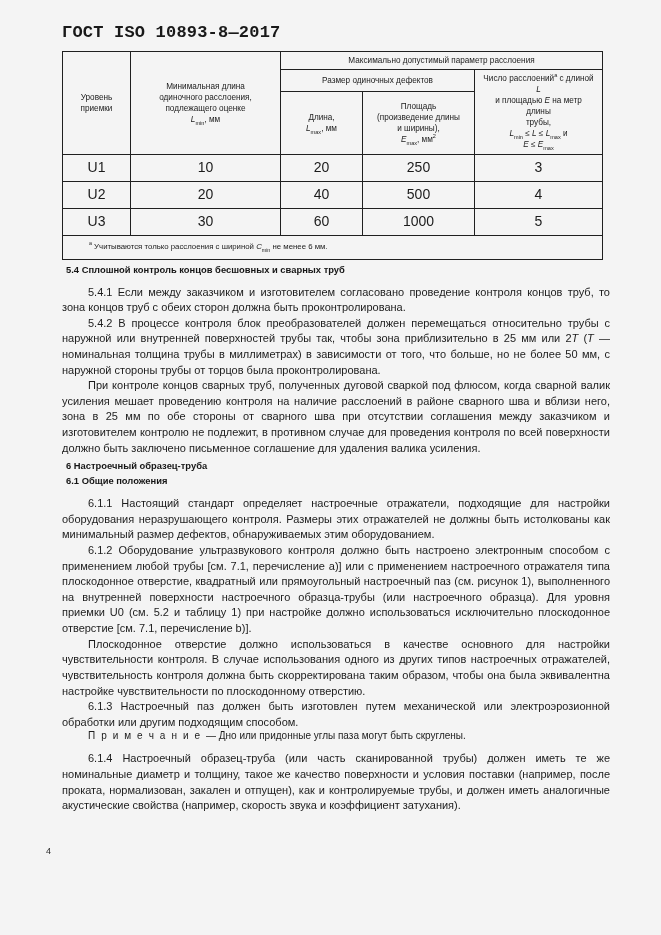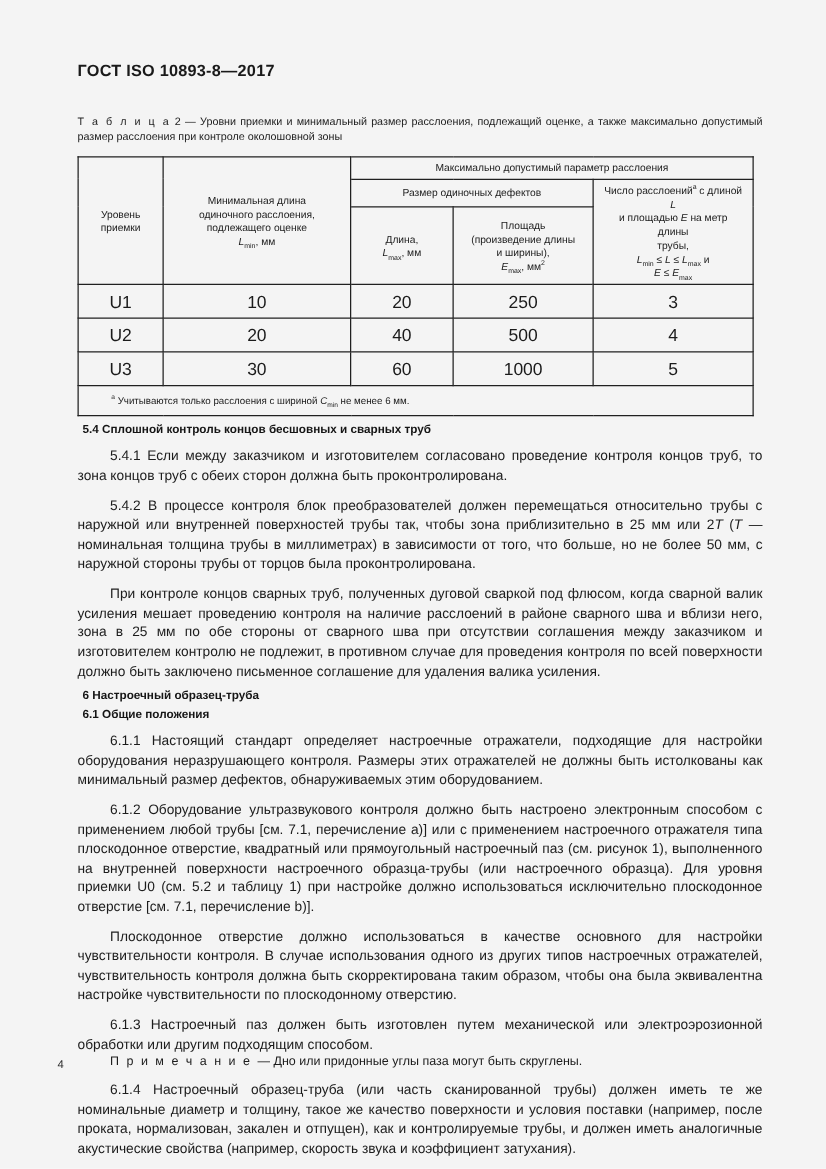--- a/index.html
+++ b/index.html
@@ -24,25 +24,26 @@
   }
   .content {
     position: absolute;
     left: 62px;
     top: 0;
     width: 548px;
   }
 
   
   .header {
-    padding-top: 49px;
-    font-size: 13px;
+    padding-top: 23px;
+    font-size: 17px;
     font-weight: bold;
     letter-spacing: 0.2px;
     color: #191919;
+    font-family: Liberation Mono, monospace;
   }
 
   
   .table-caption {
     margin-top: 27px;
     font-size: 8.6px;
     line-height: 1.45;
     color: #1d1d1d;
     text-align: justify;
   }
@@ -109,21 +110,21 @@
     font-size: 11px;
     line-height: 1.42;
     margin: 0;
     text-align: justify;
     text-justify: inter-word;
     color: #1c1c1c;
     hyphens: manual;
   }
   p.body.ind  { text-indent: 26px; }
   p.first-after-head { margin-top: 10px; }
-  p.tight { margin-top: 8px; }
+  p.tight { margin-top: 0; }
   .note {
     font-size: 10px;
     margin-top: 0;
     text-indent: 26px;
     color: #1c1c1c;
   }
   .note .noteword { letter-spacing: 1.6px; }
 
   .pagenum {
     position: absolute;
@@ -134,24 +135,20 @@
   }
 </style>
 </head>
 <body>
 
 <div class="page">
   <div class="content">
 
     <div class="header">ГОСТ ISO 10893-8—2017</div>
 
-    <div class="table-caption">
-      <span class="tbl-word">Т а б л и ц а</span>
-      <span>2 — </span><span>Уровни приемки и минимальный размер расслоения, подлежащий оценке, а также максимально допустимый размер расслоения при контроле околошовной зоны</span>
-    </div>
 
     <table class="gost">
       <colgroup>
         <col style="width:68px">
         <col style="width:150px">
         <col style="width:82px">
         <col style="width:112px">
         <col style="width:128px">
       </colgroup>
       <tbody>

